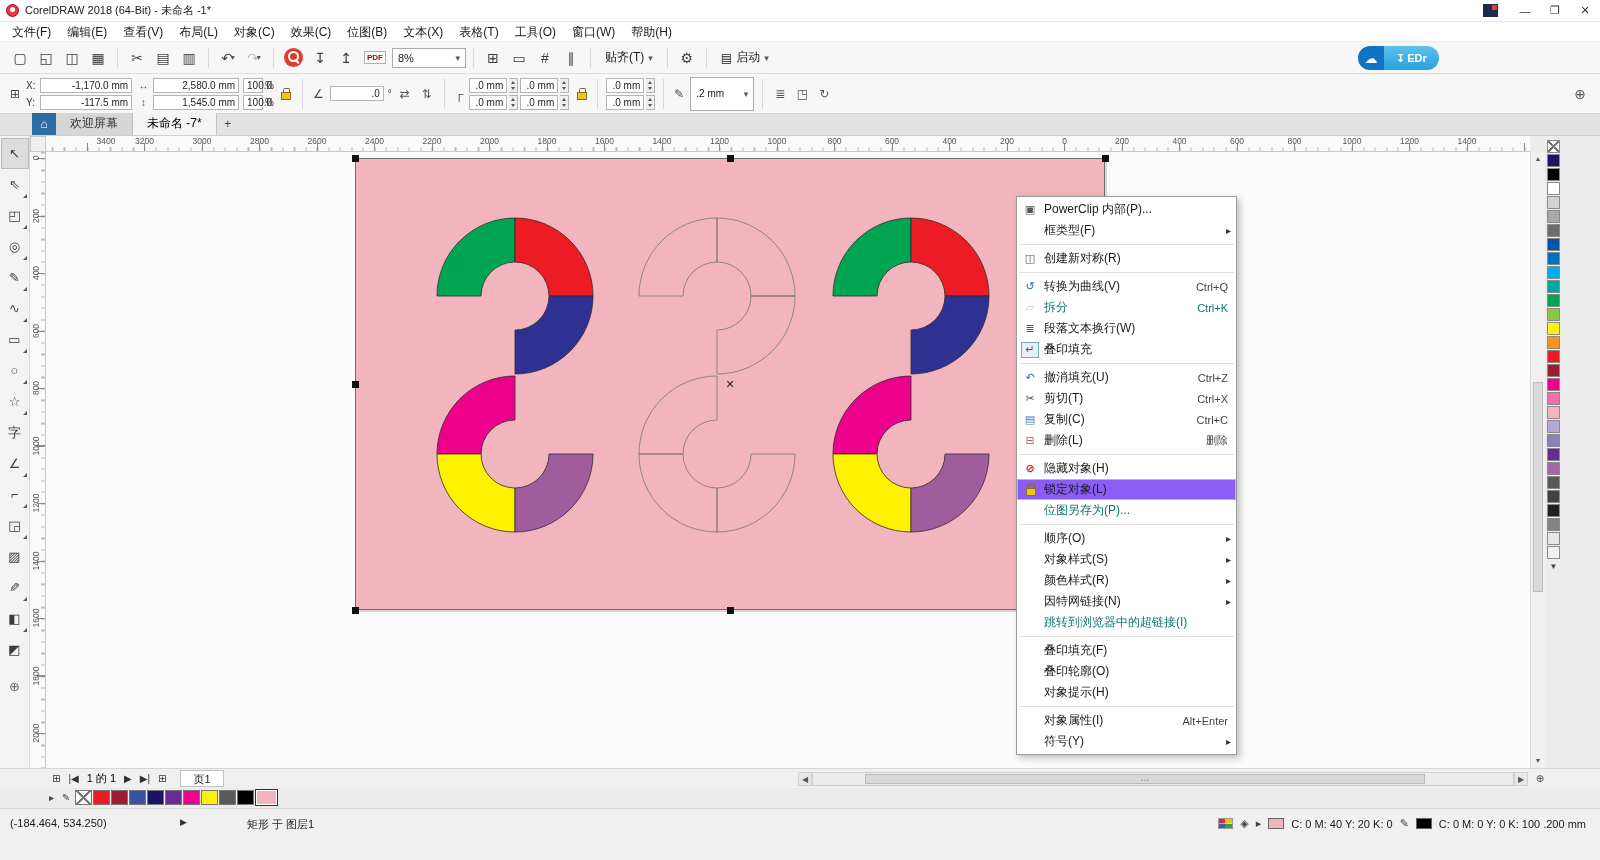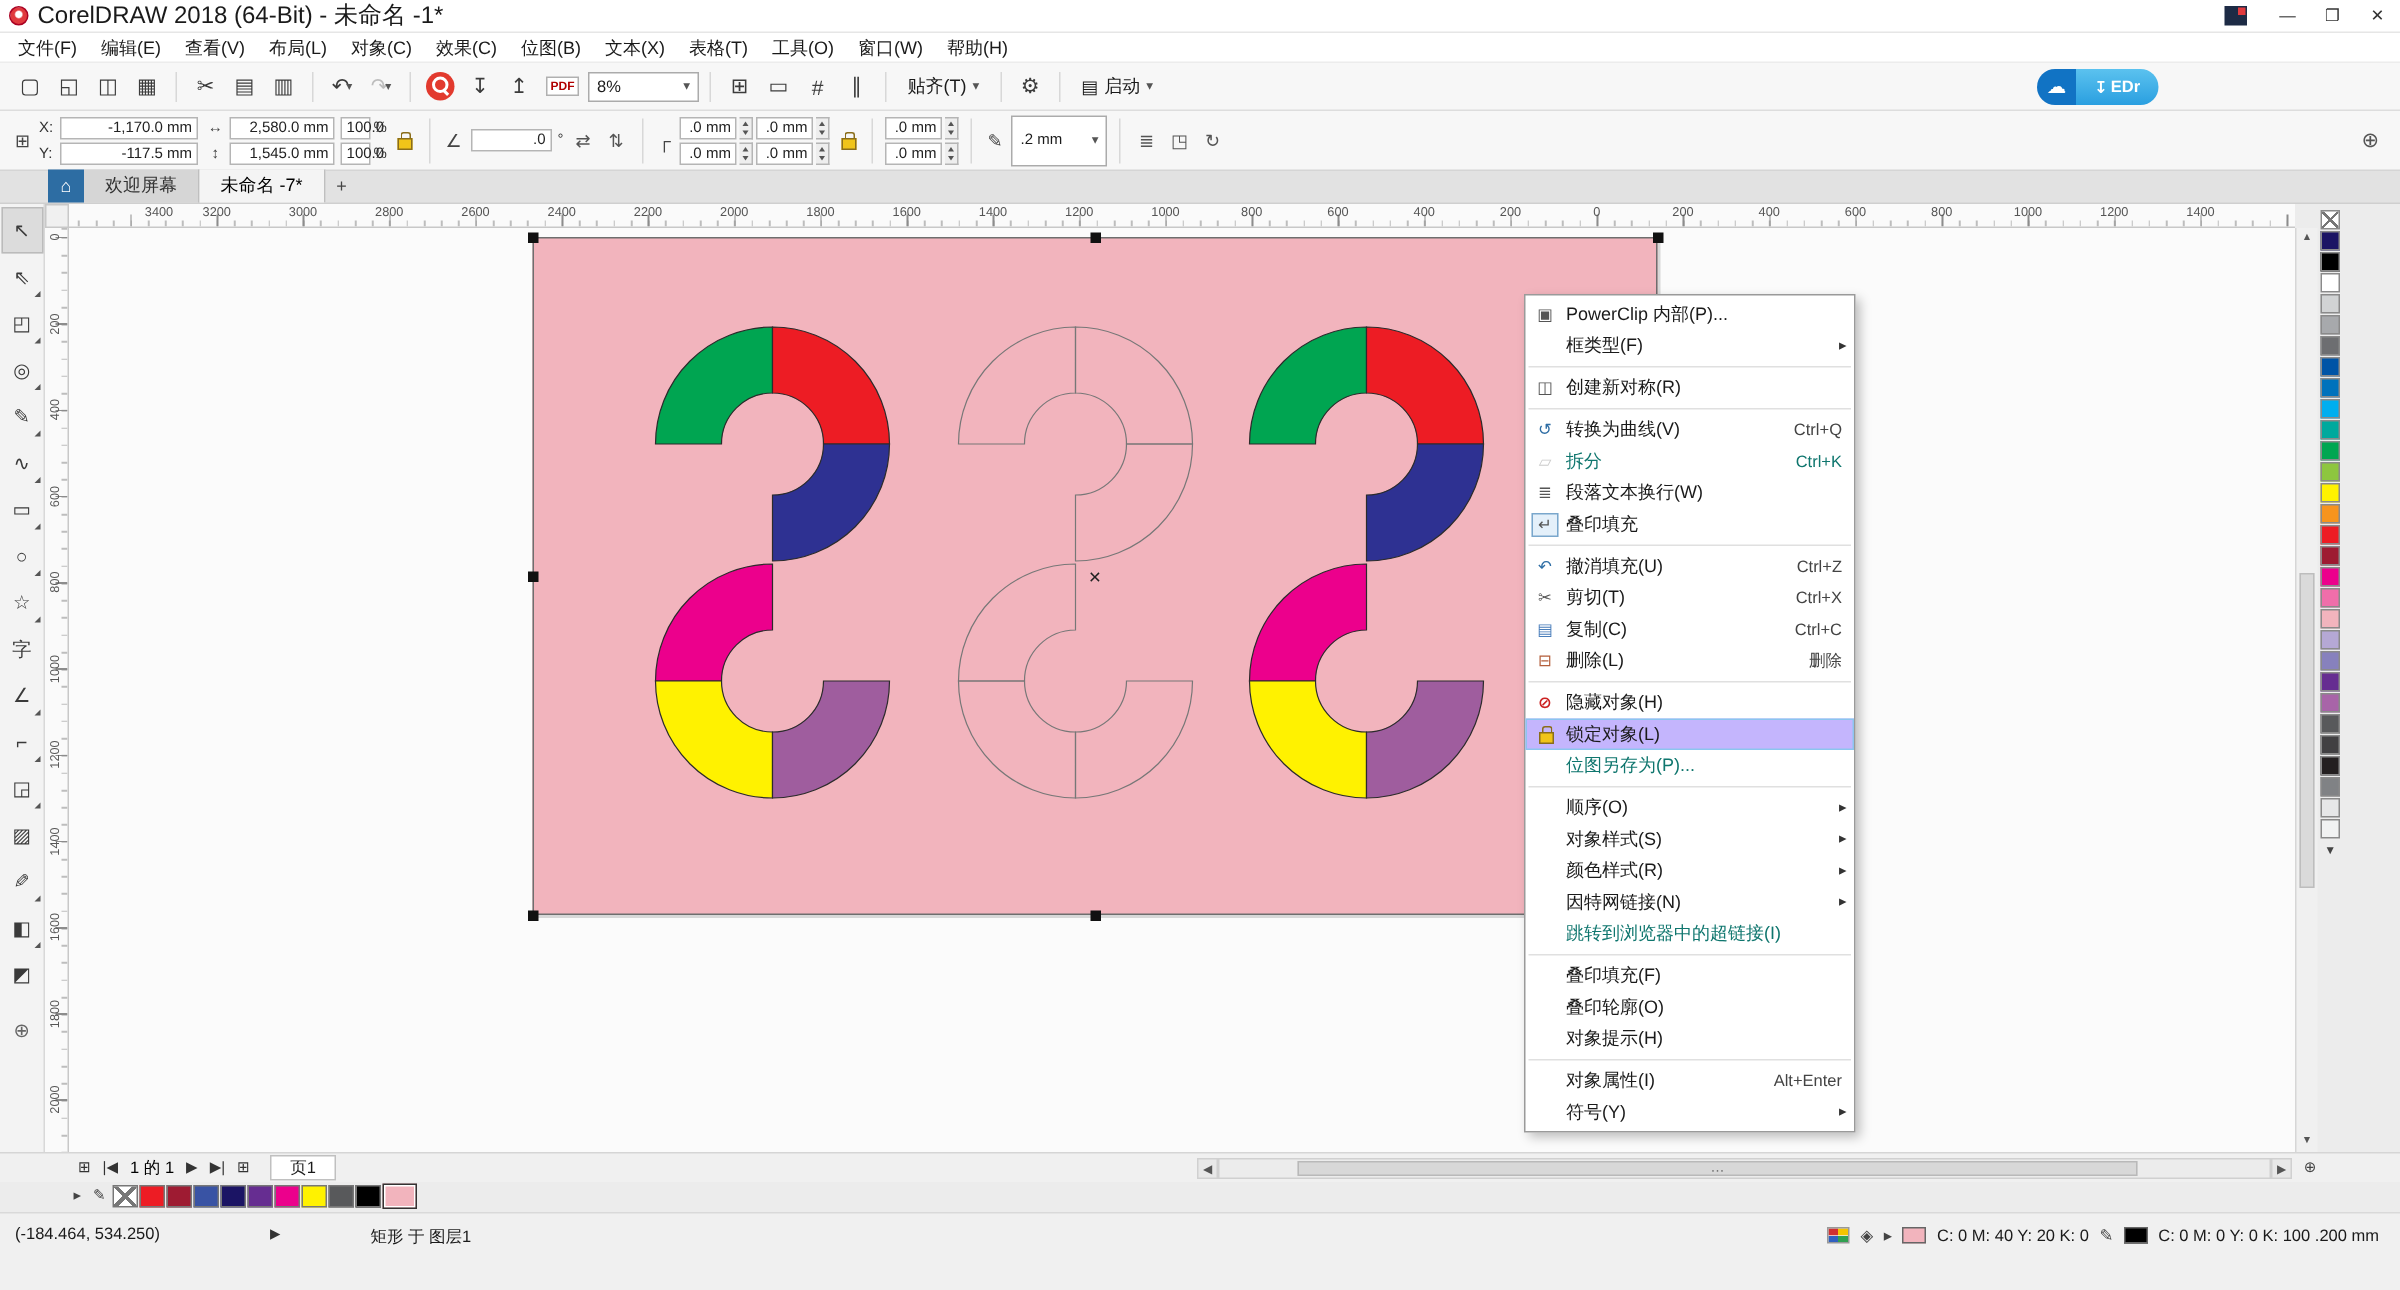--- a/index.html
+++ b/index.html
@@ -3,21 +3,21 @@
 <meta charset="utf-8">
 <style>
 *{margin:0;padding:0;box-sizing:border-box}
 html,body{width:1600px;height:860px;overflow:hidden;background:#ececec;
  font-family:"Liberation Sans","DejaVu Sans",sans-serif;font-size:12px;color:#1a1a1a}
 
 #titlebar{position:absolute;left:0;top:0;width:1600px;height:22px;background:#fff;
  border-bottom:1px solid #e6e6e6;display:flex;align-items:center;padding-left:6px}
 .app-icon{width:13px;height:13px;border-radius:50%;border:1px solid #a02;margin-right:6px;
  background:radial-gradient(circle at 50% 42%,#fff 0 2px,#e03a3e 3px)}
-.title-text{font-size:16px}
+.title-text{font-size:11px}
 .tb-right{margin-left:auto;display:flex;align-items:center;height:100%}
 .tray-icon{width:15px;height:13px;background:#1d2b45;margin-right:12px;position:relative}
 .tray-icon::after{content:"";position:absolute;right:1px;top:1px;width:5px;height:5px;background:#e03a3e}
 .wbtn{width:30px;height:22px;display:flex;align-items:center;justify-content:center;font-size:11px;color:#333;cursor:default}
 
 #menubar{position:absolute;left:0;top:22px;width:1600px;height:20px;background:#fff;
  display:flex;align-items:center;padding-left:4px;border-bottom:1px solid #ececec}
 .menu-item{padding:0 8px;height:20px;line-height:20px;font-size:12px}
 
 #toolbar{position:absolute;left:0;top:42px;width:1600px;height:32px;background:#f7f7f7;
@@ -46,21 +46,21 @@
 
 #propbar{position:absolute;left:0;top:74px;width:1600px;height:40px;background:#f7f7f7;
  border-bottom:1px solid #d5d5d5;display:flex;align-items:center;padding-left:8px;gap:4px;font-size:10px}
 .pb-icon{font-size:12px;color:#444;margin:0 2px}
 .pb-icon.sm{font-size:10px;width:11px;text-align:center}
 .pb-stack{display:flex;flex-direction:column;gap:2px}
 .pb-row{display:flex;align-items:center;gap:2px}
 .pb-lab{font-size:10px;width:12px;color:#333}
 .pb-field{display:inline-block;background:#fff;border:1px solid #b5b5b5;height:15px;line-height:13px;
  padding:0 3px;font-size:10px;text-align:right;color:#222}
-.w68{width:92px}.w70{width:70px}.w42{width:20px}.w54{width:54px}.w38{width:38px}
+.w68{width:92px}.w70{width:86px}.w42{width:20px}.w54{width:54px}.w38{width:38px}
 .pct{font-size:10px;color:#333}
 .pb-btn{width:18px;height:18px;display:flex;align-items:center;justify-content:center;color:#555;font-size:12px}
 .pb-sep{width:1px;height:30px;background:#d8d8d8;margin:0 4px}
 .spin{display:inline-flex;flex-direction:column;width:9px;height:15px;border:1px solid #b5b5b5;border-left:none;background:#eee}
 .spin i{flex:1;position:relative}
 .spin .up::after{content:"";position:absolute;left:1.5px;top:2px;border-left:2.5px solid transparent;border-right:2.5px solid transparent;border-bottom:3px solid #555}
 .spin .dn::after{content:"";position:absolute;left:1.5px;top:2px;border-left:2.5px solid transparent;border-right:2.5px solid transparent;border-top:3px solid #555}
 .lockbox{width:16px;height:18px;display:flex;align-items:center;justify-content:center}
 .icon-lock{position:relative;display:inline-block;width:11px;height:11px}
 .icon-lock::before{content:"";position:absolute;left:3px;top:0;width:5px;height:5px;border:1px solid #8a6d1a;border-bottom:none;border-radius:2px 2px 0 0}
@@ -115,21 +115,21 @@
 #context-menu{position:absolute;left:1016px;top:196px;width:221px;background:#fff;border:1px solid #9a9a9a;
  box-shadow:3px 3px 7px rgba(0,0,0,.25);padding:2px 0;z-index:50}
 .cm-item{display:flex;align-items:center;height:21px;padding:0 8px 0 4px;font-size:12px;position:relative;white-space:nowrap}
 .cm-icon{width:18px;height:16px;display:flex;align-items:center;justify-content:center;margin-right:5px;font-size:11px;color:#555;position:relative;flex:none}
 .cm-icon.pressed{border:1px solid #7aa7cc;background:#e4f0fa}
 .cm-label{flex:1}
 .cm-right{font-size:11px;color:#444;margin-left:14px}
 .cm-arrow{position:absolute;right:5px;font-size:10px;color:#333}
 .cm-item.disabled .cm-label,.cm-item.disabled .cm-right{color:#0f766e}
 .cm-item.disabled .cm-icon{color:#ccc}
-.cm-item.highlighted{background:#c4b5fd;outline:1px solid #8cc5ef;outline-offset:-1px}
+.cm-item.highlighted{background:#8b5cf6;outline:1px solid #8cc5ef;outline-offset:-1px}
 .cm-sep{height:1px;background:#e0e0e0;margin:3px 2px}
 .icon-powerclip::before{content:"▣"}
 .icon-symmetry::before{content:"◫"}
 .icon-curve::before{content:"↺";color:#2e6da4}
 .icon-split::before{content:"▱"}
 .icon-textwrap::before{content:"≣"}
 .icon-linewrap::before{content:"↵"}
 .icon-undofill::before{content:"↶";color:#2e6da4}
 .icon-cut::before{content:"✂"}
 .icon-copy::before{content:"▤";color:#4a7ebb}

